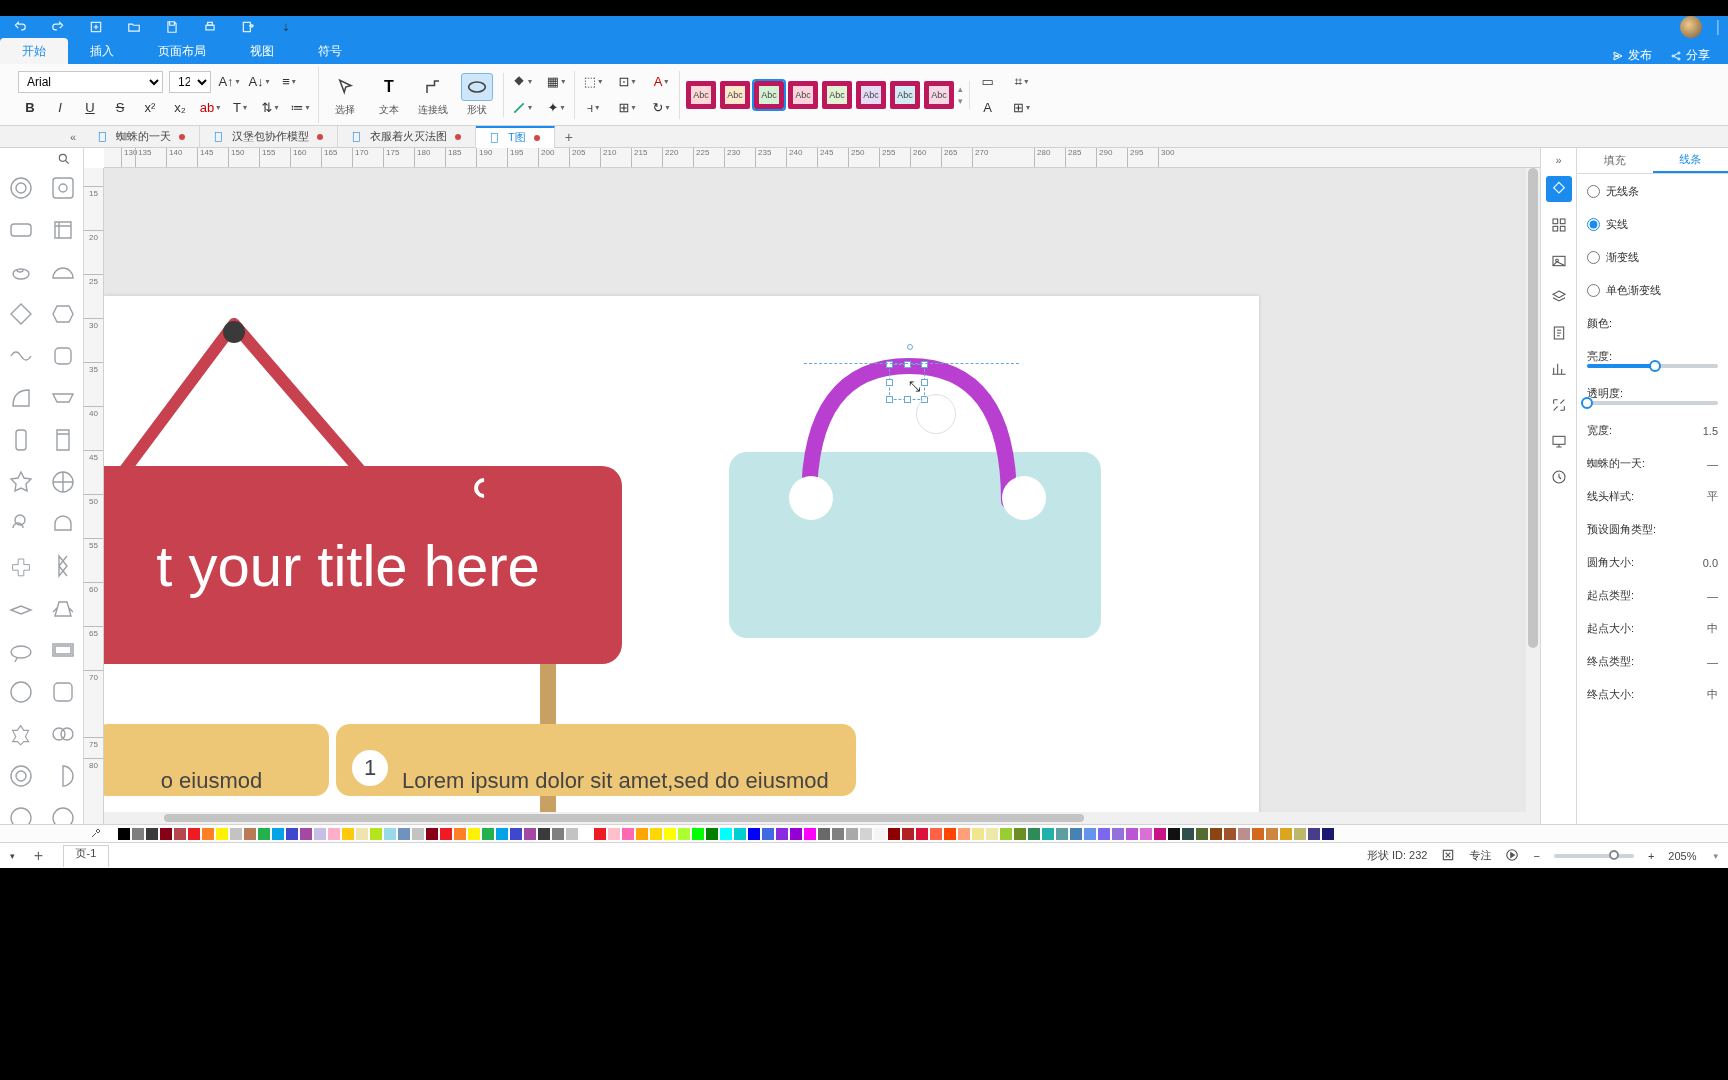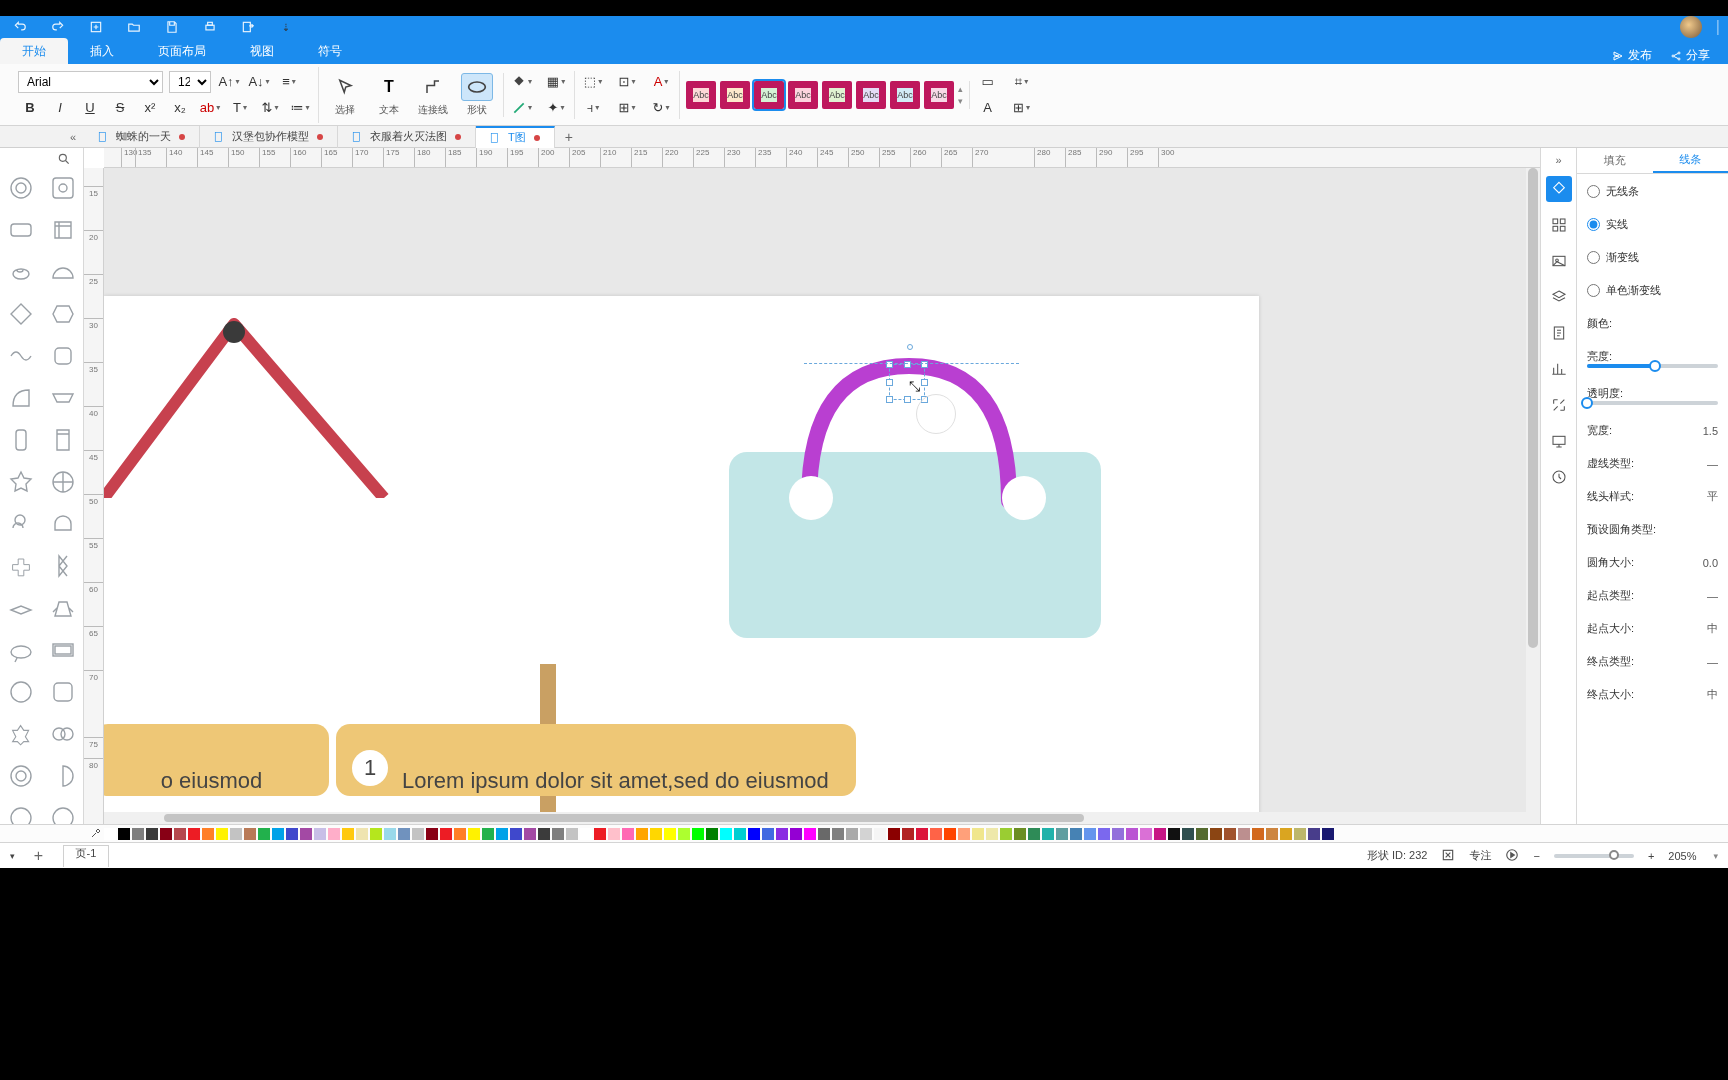--- a/index.html
+++ b/index.html
@@ -31,21 +31,21 @@
 .ribbon-btn.italic { font-style: italic; }
 .ribbon-btn.underline { text-decoration: underline; }
 .ribbon-btn.strike { text-decoration: line-through; }
 .ribbon-btn.dd::after { content: "▾"; font-size: 8px; margin-left: 2px; color: #666; }
 .tool-group { display: flex; gap: 4px; padding: 0 6px; }
 .tool { display: flex; flex-direction: column; align-items: center; gap: 2px; width: 40px; cursor: pointer; }
 .tool-icon { width: 32px; height: 28px; display: flex; align-items: center; justify-content: center; border-radius: 3px; }
 .tool.active .tool-icon { background: #cde6fa; border: 1px solid #7cb8e6; }
 .tool-label { font-size: 10px; color: #555; }
 .style-swatches { display: flex; gap: 4px; padding: 0 6px; align-items: center; }
-.swatch { width: 30px; height: 28px; border: 7px solid #be185d; display: flex; align-items: center; justify-content: center; font-size: 9px; color: #444; border-radius: 2px; cursor: pointer; }
+.swatch { width: 30px; height: 28px; border: 5px solid #be185d; display: flex; align-items: center; justify-content: center; font-size: 9px; color: #444; border-radius: 2px; cursor: pointer; }
 .swatch.active { outline: 2px solid #1b8cee; }
 .ribbon-small-group { display: flex; flex-direction: column; gap: 4px; padding: 0 6px; }
 .ribbon-small-group .ribbon-row { gap: 10px; }
 
 
 .doc-tabs { height: 22px; background: #f2f2f2; border-bottom: 1px solid #d0d0d0; display: flex; align-items: center; padding-left: 84px; gap: 0; font-size: 11px; }
 .doc-tab { height: 22px; display: flex; align-items: center; padding: 0 14px; gap: 8px; border-right: 1px solid #d8d8d8; cursor: pointer; color: #444; }
 .doc-tab .doc-icon { width: 10px; height: 10px; }
 .doc-tab.active { background: #fff; color: #1b8cee; border-top: 2px solid #1b8cee; }
 .doc-tab .dot { width: 6px; height: 6px; border-radius: 50%; background: #d64545; }
@@ -608,20 +608,23 @@
           <div class="tick" style="top: 569px;">75</div>
           <div class="tick" style="top: 590px;">80</div>
         </div>
       <div class="canvas">
         <div class="page"></div>
 
         <svg class="sign-hanger" width="420" height="180" viewBox="0 0 420 180">
           <path d="M 0 180 L 130 6 L 280 180" fill="none" stroke="#c7414e" stroke-width="12" stroke-linejoin="round"></path>
           <circle cx="130" cy="14" r="11" fill="#3a3a3a"></circle>
         </svg>
+        <div class="sign-board">
+            <span>t your title here</span>
+          </div>
         <div class="sign-hook"></div>
         <div class="post"></div>
 
         <div class="yellow1">
             <span>o eiusmod</span>
           </div>
         <div class="yellow2">
           <div class="circle-num">
               <span>1</span>
             </div>
@@ -760,21 +763,21 @@
         <div class="slider">
             <div class="fill" style="width:0%;"></div>
             <div class="knob" style="left:0%;"></div>
           </div>
       </div>
       <div class="prop-row">
           <span>宽度:</span>
           <span class="prop-val">1.5</span>
         </div>
       <div class="prop-row">
-          <span>虚线类型:</span>
+          <span>蜘蛛的一天:</span>
           <span class="prop-val">—</span>
         </div>
       <div class="prop-row">
           <span>线头样式:</span>
           <span class="prop-val">平</span>
         </div>
       <div class="prop-row">
           <span>预设圆角类型:</span>
         </div>
       <div class="prop-row">

